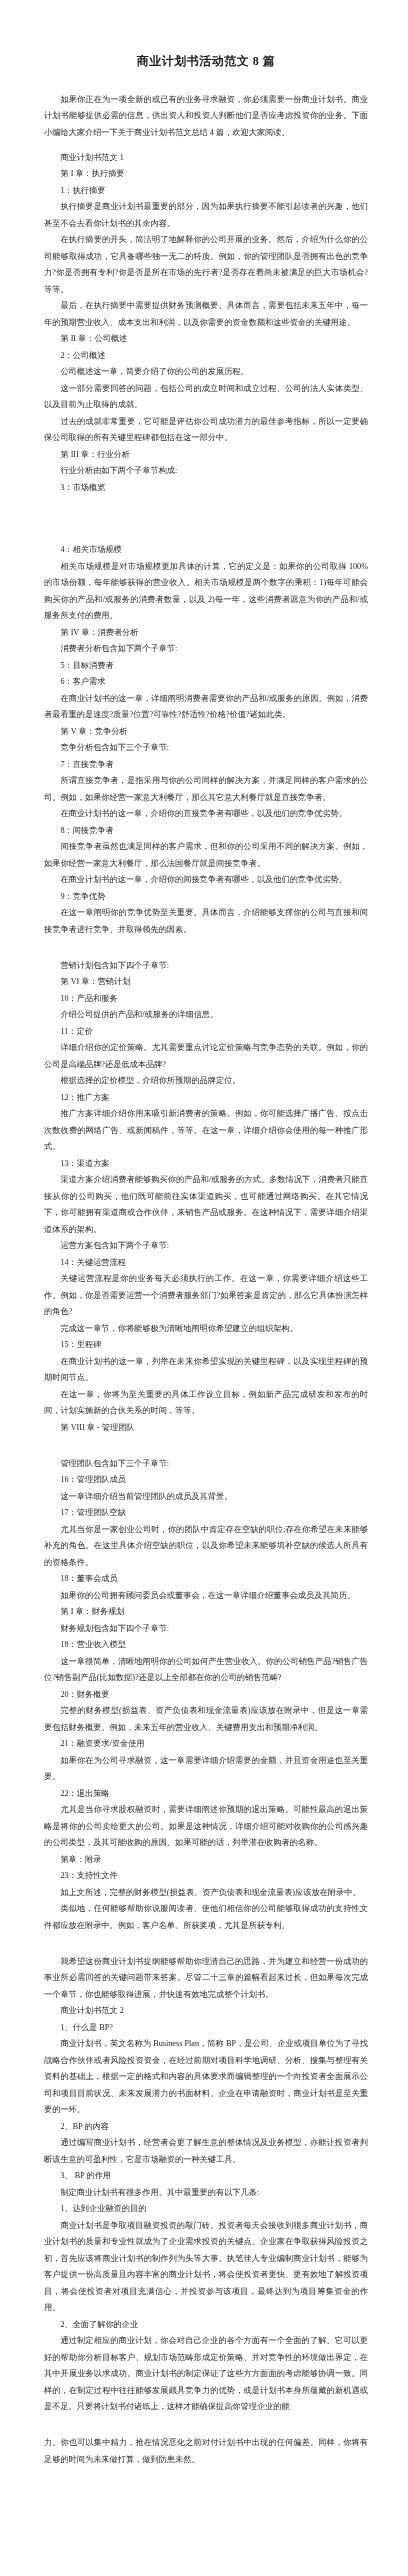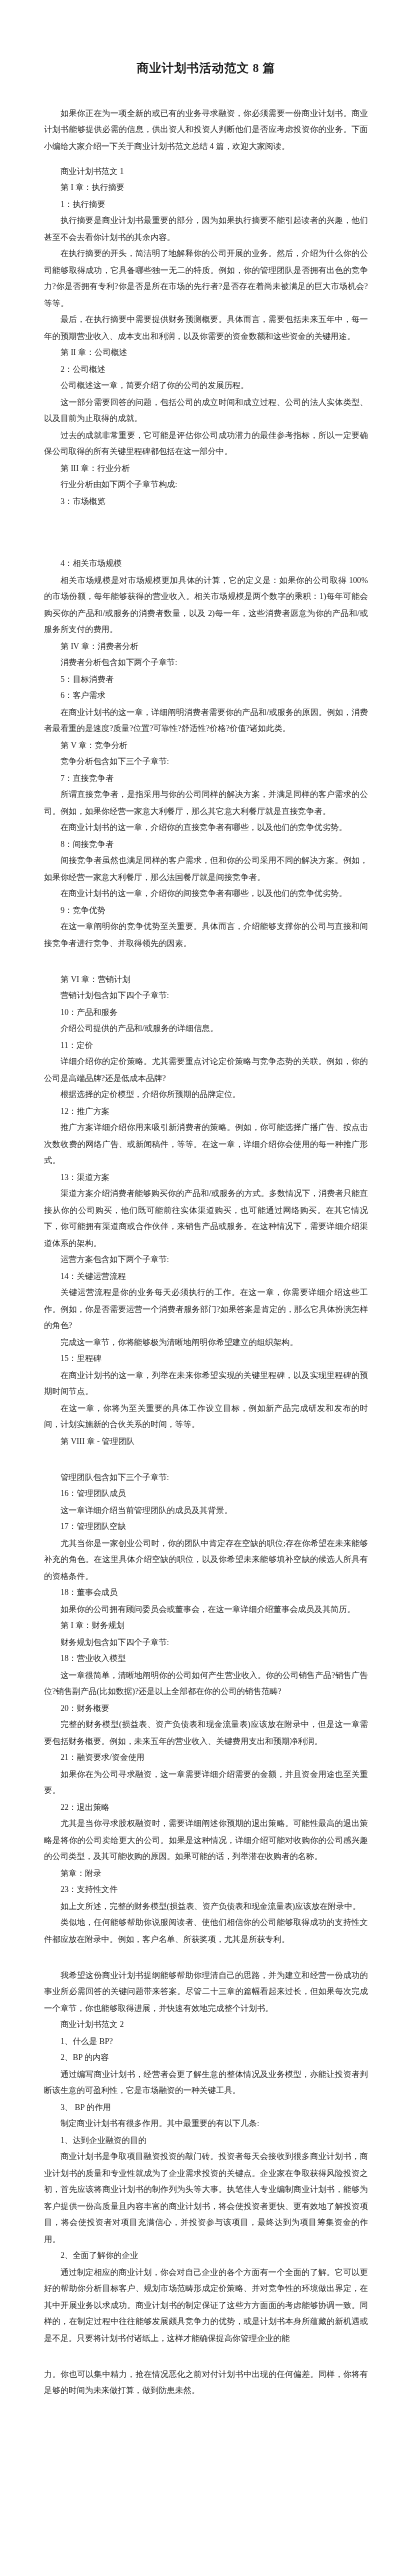--- a/index.html
+++ b/index.html
@@ -6,21 +6,21 @@
   .page{
     width:409px;
     min-height:2968px;
     background:#ffffff;
     color:#1d1d1d;
     font-family:"Liberation Serif","DejaVu Serif",serif;
     box-sizing:border-box;
     overflow:hidden;
   }
   .doc-title{
-    margin:16px;
+    margin:9px;
     padding:44px 41px 0 44px;
     text-align:center;
     font-size:12px;
     font-weight:bold;
     letter-spacing:0.5px;
     line-height:17.5px;
   }
   .doc-body{
     padding:12.4px 41px 15.5px 44px;
     font-size:8.2px;
@@ -71,22 +71,22 @@
       <p class="body">竞争分析包含如下三个子章节:</p>
       <p class="body">7：直接竞争者</p>
       <p class="body">所谓直接竞争者，是指采用与你的公司同样的解决方案，并满足同样的客户需求的公司。例如，如果你经营一家意大利餐厅，那么其它意大利餐厅就是直接竞争者。</p>
       <p class="body">在商业计划书的这一章，介绍你的直接竞争者有哪些，以及他们的竞争优劣势。</p>
       <p class="body">8：间接竞争者</p>
       <p class="body">间接竞争者虽然也满足同样的客户需求，但和你的公司采用不同的解决方案。例如，如果你经营一家意大利餐厅，那么法国餐厅就是间接竞争者。</p>
       <p class="body">在商业计划书的这一章，介绍你的间接竞争者有哪些，以及他们的竞争优劣势。</p>
       <p class="body">9：竞争优势</p>
       <p class="body">在这一章阐明你的竞争优势至关重要。具体而言，介绍能够支撑你的公司与直接和间接竞争者进行竞争、并取得领先的因素。</p>
       <div class="gap-medium"></div>
+      <p class="body">营销计划包含如下四个子章节:</p>
       <p class="body">第 VI 章：营销计划</p>
-      <p class="body">营销计划包含如下四个子章节:</p>
       <p class="body">10：产品和服务</p>
       <p class="body">介绍公司提供的产品和/或服务的详细信息。</p>
       <p class="body">11：定价</p>
       <p class="body">详细介绍你的定价策略。尤其需要重点讨论定价策略与竞争态势的关联。例如，你的公司是高端品牌?还是低成本品牌?</p>
       <p class="body">根据选择的定价模型，介绍你所预期的品牌定位。</p>
       <p class="body">12：推广方案</p>
       <p class="body">推广方案详细介绍你用来吸引新消费者的策略。例如，你可能选择广播广告、按点击次数收费的网络广告、或新闻稿件，等等。在这一章，详细介绍你会使用的每一种推广形式。</p>
       <p class="body">13：渠道方案</p>
       <p class="body">渠道方案介绍消费者能够购买你的产品和/或服务的方式。多数情况下，消费者只能直接从你的公司购买，他们既可能前往实体渠道购买，也可能通过网络购买。在其它情况下，你可能拥有渠道商或合作伙伴，来销售产品或服务。在这种情况下，需要详细介绍渠道体系的架构。</p>
       <p class="body">运营方案包含如下两个子章节:</p>
@@ -116,20 +116,21 @@
       <p class="body">22：退出策略</p>
       <p class="body">尤其是当你寻求股权融资时，需要详细阐述你预期的退出策略。可能性最高的退出策略是将你的公司卖给更大的公司。如果是这种情况，详细介绍可能对收购你的公司感兴趣的公司类型，及其可能收购的原因。如果可能的话，列举潜在收购者的名称。</p>
       <p class="body">第章：附录</p>
       <p class="body">23：支持性文件</p>
       <p class="body">如上文所述，完整的财务模型(损益表、资产负债表和现金流量表)应该放在附录中。</p>
       <p class="body">类似地，任何能够帮助你说服阅读者、使他们相信你的公司能够取得成功的支持性文件都应放在附录中。例如，客户名单、所获奖项，尤其是所获专利。</p>
       <div class="gap-medium"></div>
       <p class="body">我希望这份商业计划书提纲能够帮助你理清自己的思路，并为建立和经营一份成功的事业所必需回答的关键问题带来答案。尽管二十三章的篇幅看起来过长，但如果每次完成一个章节，你也能够取得进展，并快速有效地完成整个计划书。</p>
       <p class="body">商业计划书范文 2</p>
       <p class="body">1、什么是 BP?</p>
+      <p class="body">商业计划书，英文名称为 Business Plan，简称 BP，是公司、企业或项目单位为了寻找战略合作伙伴或者风险投资资金，在经过前期对项目科学地调研、分析、搜集与整理有关资料的基础上，根据一定的格式和内容的具体要求而编辑整理的一个向投资者全面展示公司和项目目前状况、未来发展潜力的书面材料。企业在申请融资时，商业计划书是至关重要的一环。</p>
       <p class="body">2、BP 的内容</p>
       <p class="body">通过编写商业计划书，经营者会更了解生意的整体情况及业务模型，亦能让投资者判断该生意的可盈利性，它是市场融资的一种关键工具。</p>
       <p class="body">3、 BP 的作用</p>
       <p class="body">制定商业计划书有很多作用。其中最重要的有以下几条:</p>
       <p class="body">1、达到企业融资的目的</p>
       <p class="body">商业计划书是争取项目融资投资的敲门砖。投资者每天会接收到很多商业计划书，商业计划书的质量和专业性就成为了企业需求投资的关键点。企业家在争取获得风险投资之初，首先应该将商业计划书的制作列为头等大事。执笔佳人专业编制商业计划书，能够为客户提供一份高质量且内容丰富的商业计划书，将会使投资者更快、更有效地了解投资项目，将会使投资者对项目充满信心，并投资参与该项目，最终达到为项目筹集资金的作用。</p>
       <p class="body">2、全面了解你的企业</p>
       <p class="body">通过制定相应的商业计划，你会对自己企业的各个方面有一个全面的了解。它可以更好的帮助你分析目标客户、规划市场范畴形成定价策略、并对竞争性的环境做出界定，在其中开展业务以求成功。商业计划书的制定保证了这些方方面面的考虑能够协调一致。同样的，在制定过程中往往能够发展颇具竞争力的优势，或是计划书本身所蕴藏的新机遇或是不足。只要将计划书付诸纸上，这样才能确保提高你管理企业的能</p>
       <div class="gap-medium"></div>
       <p class="noindent">力。你也可以集中精力，抢在情况恶化之前对付计划书中出现的任何偏差。同样，你将有足够的时间为未来做打算，做到防患未然。</p>

